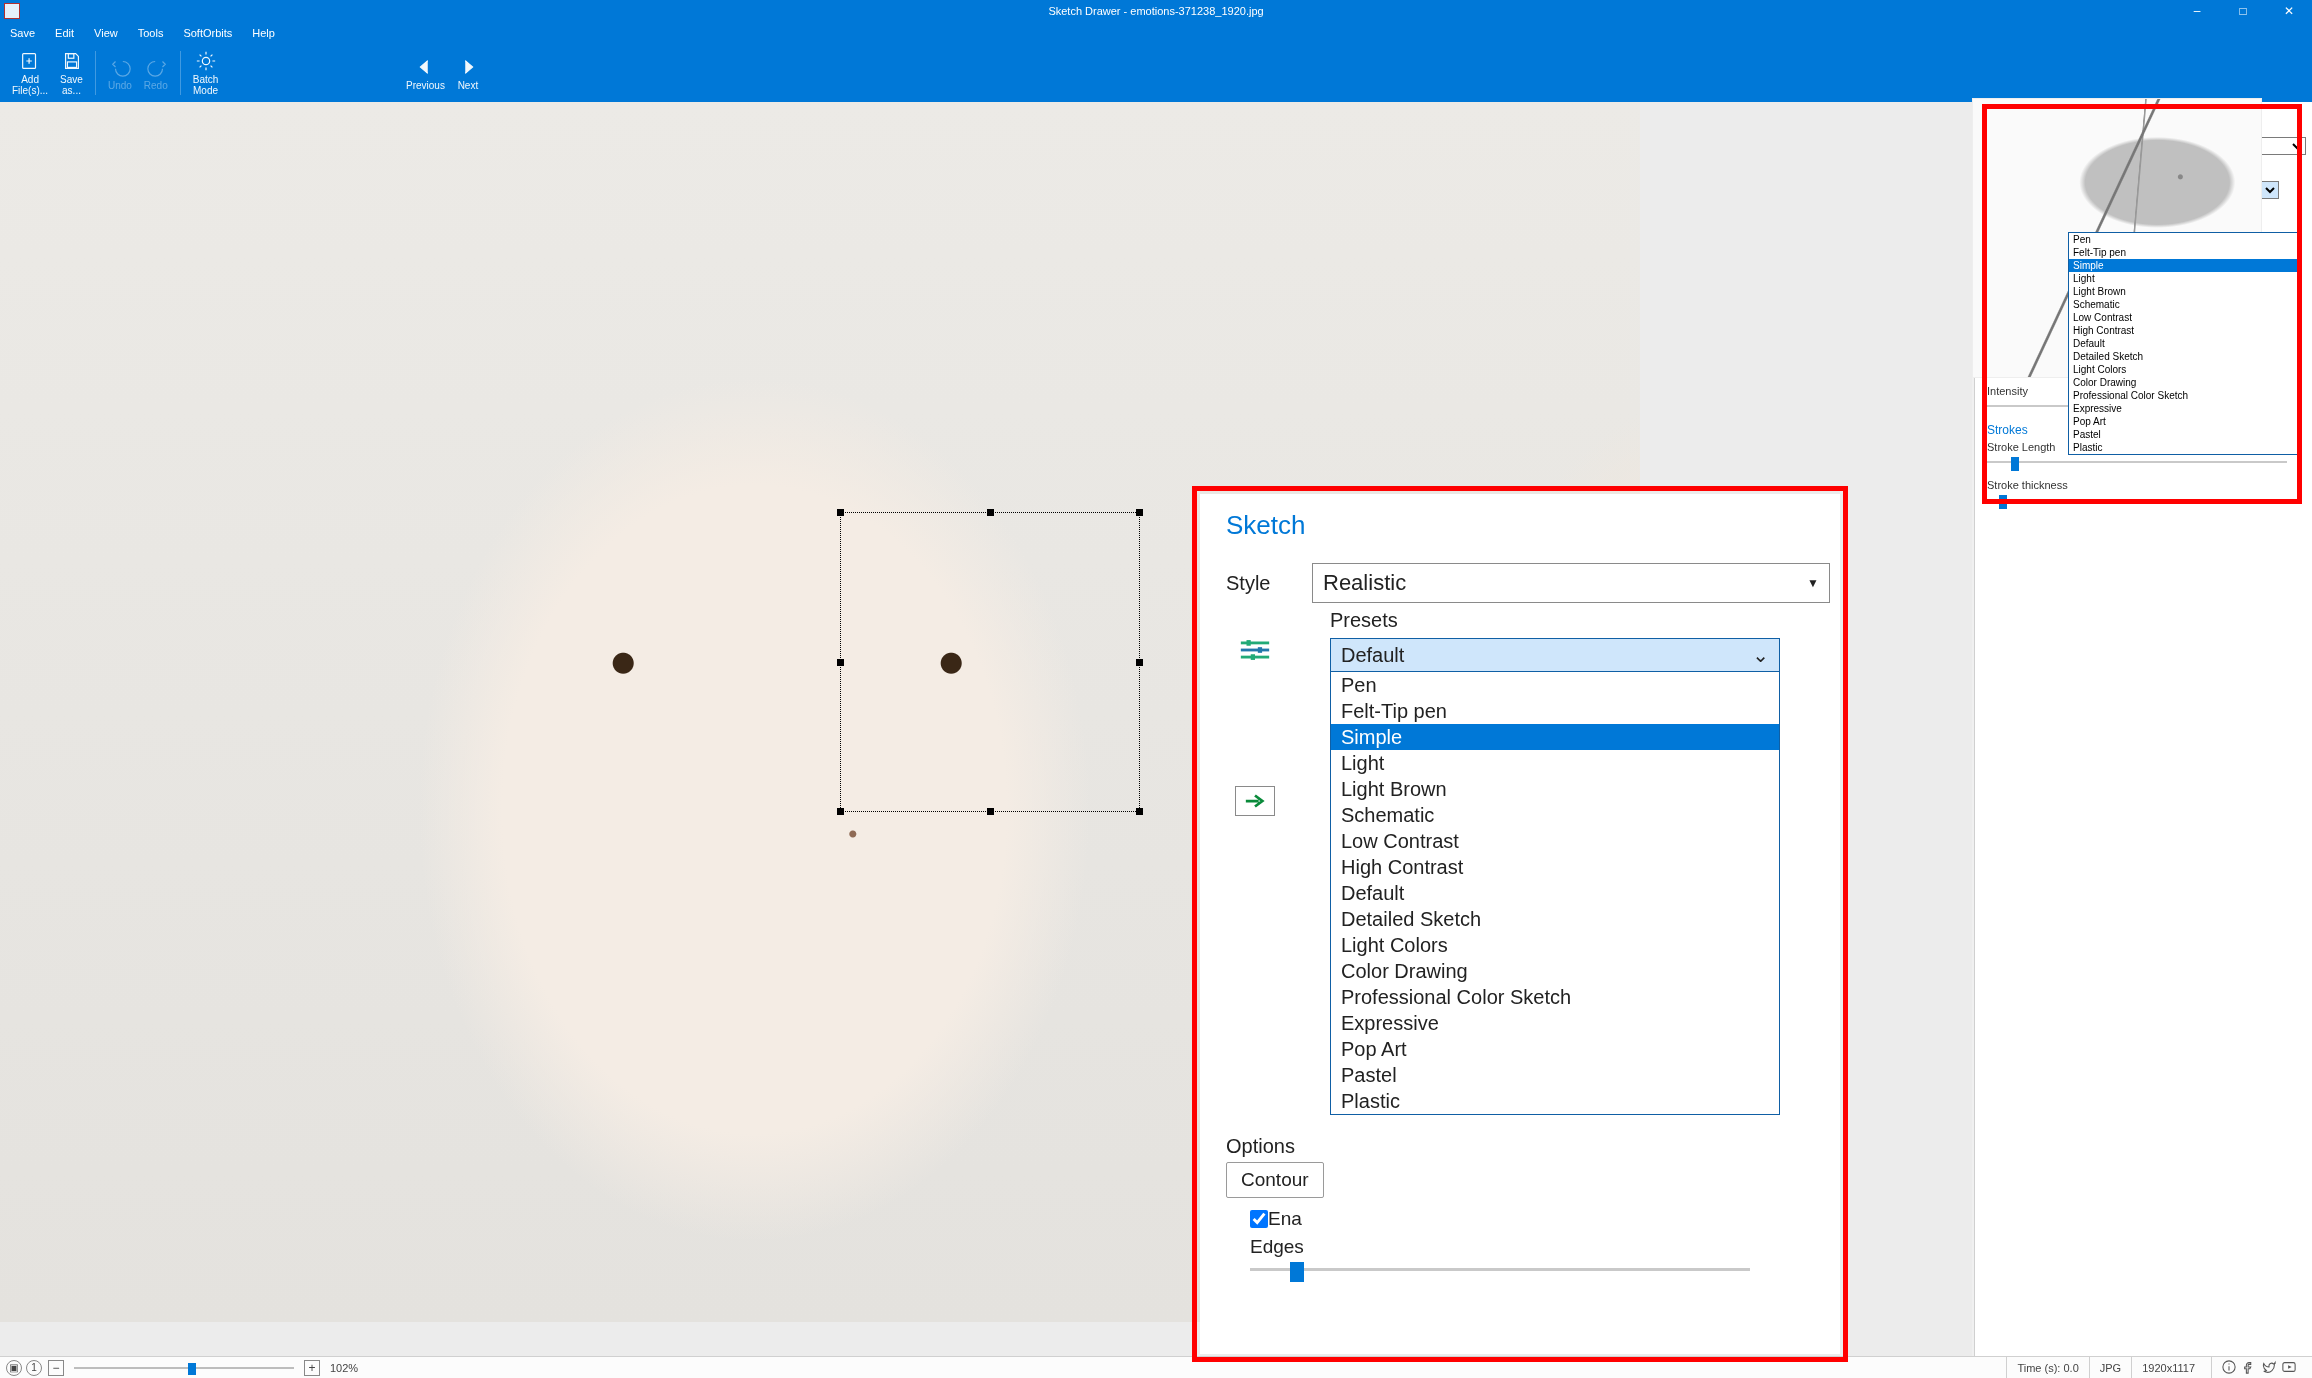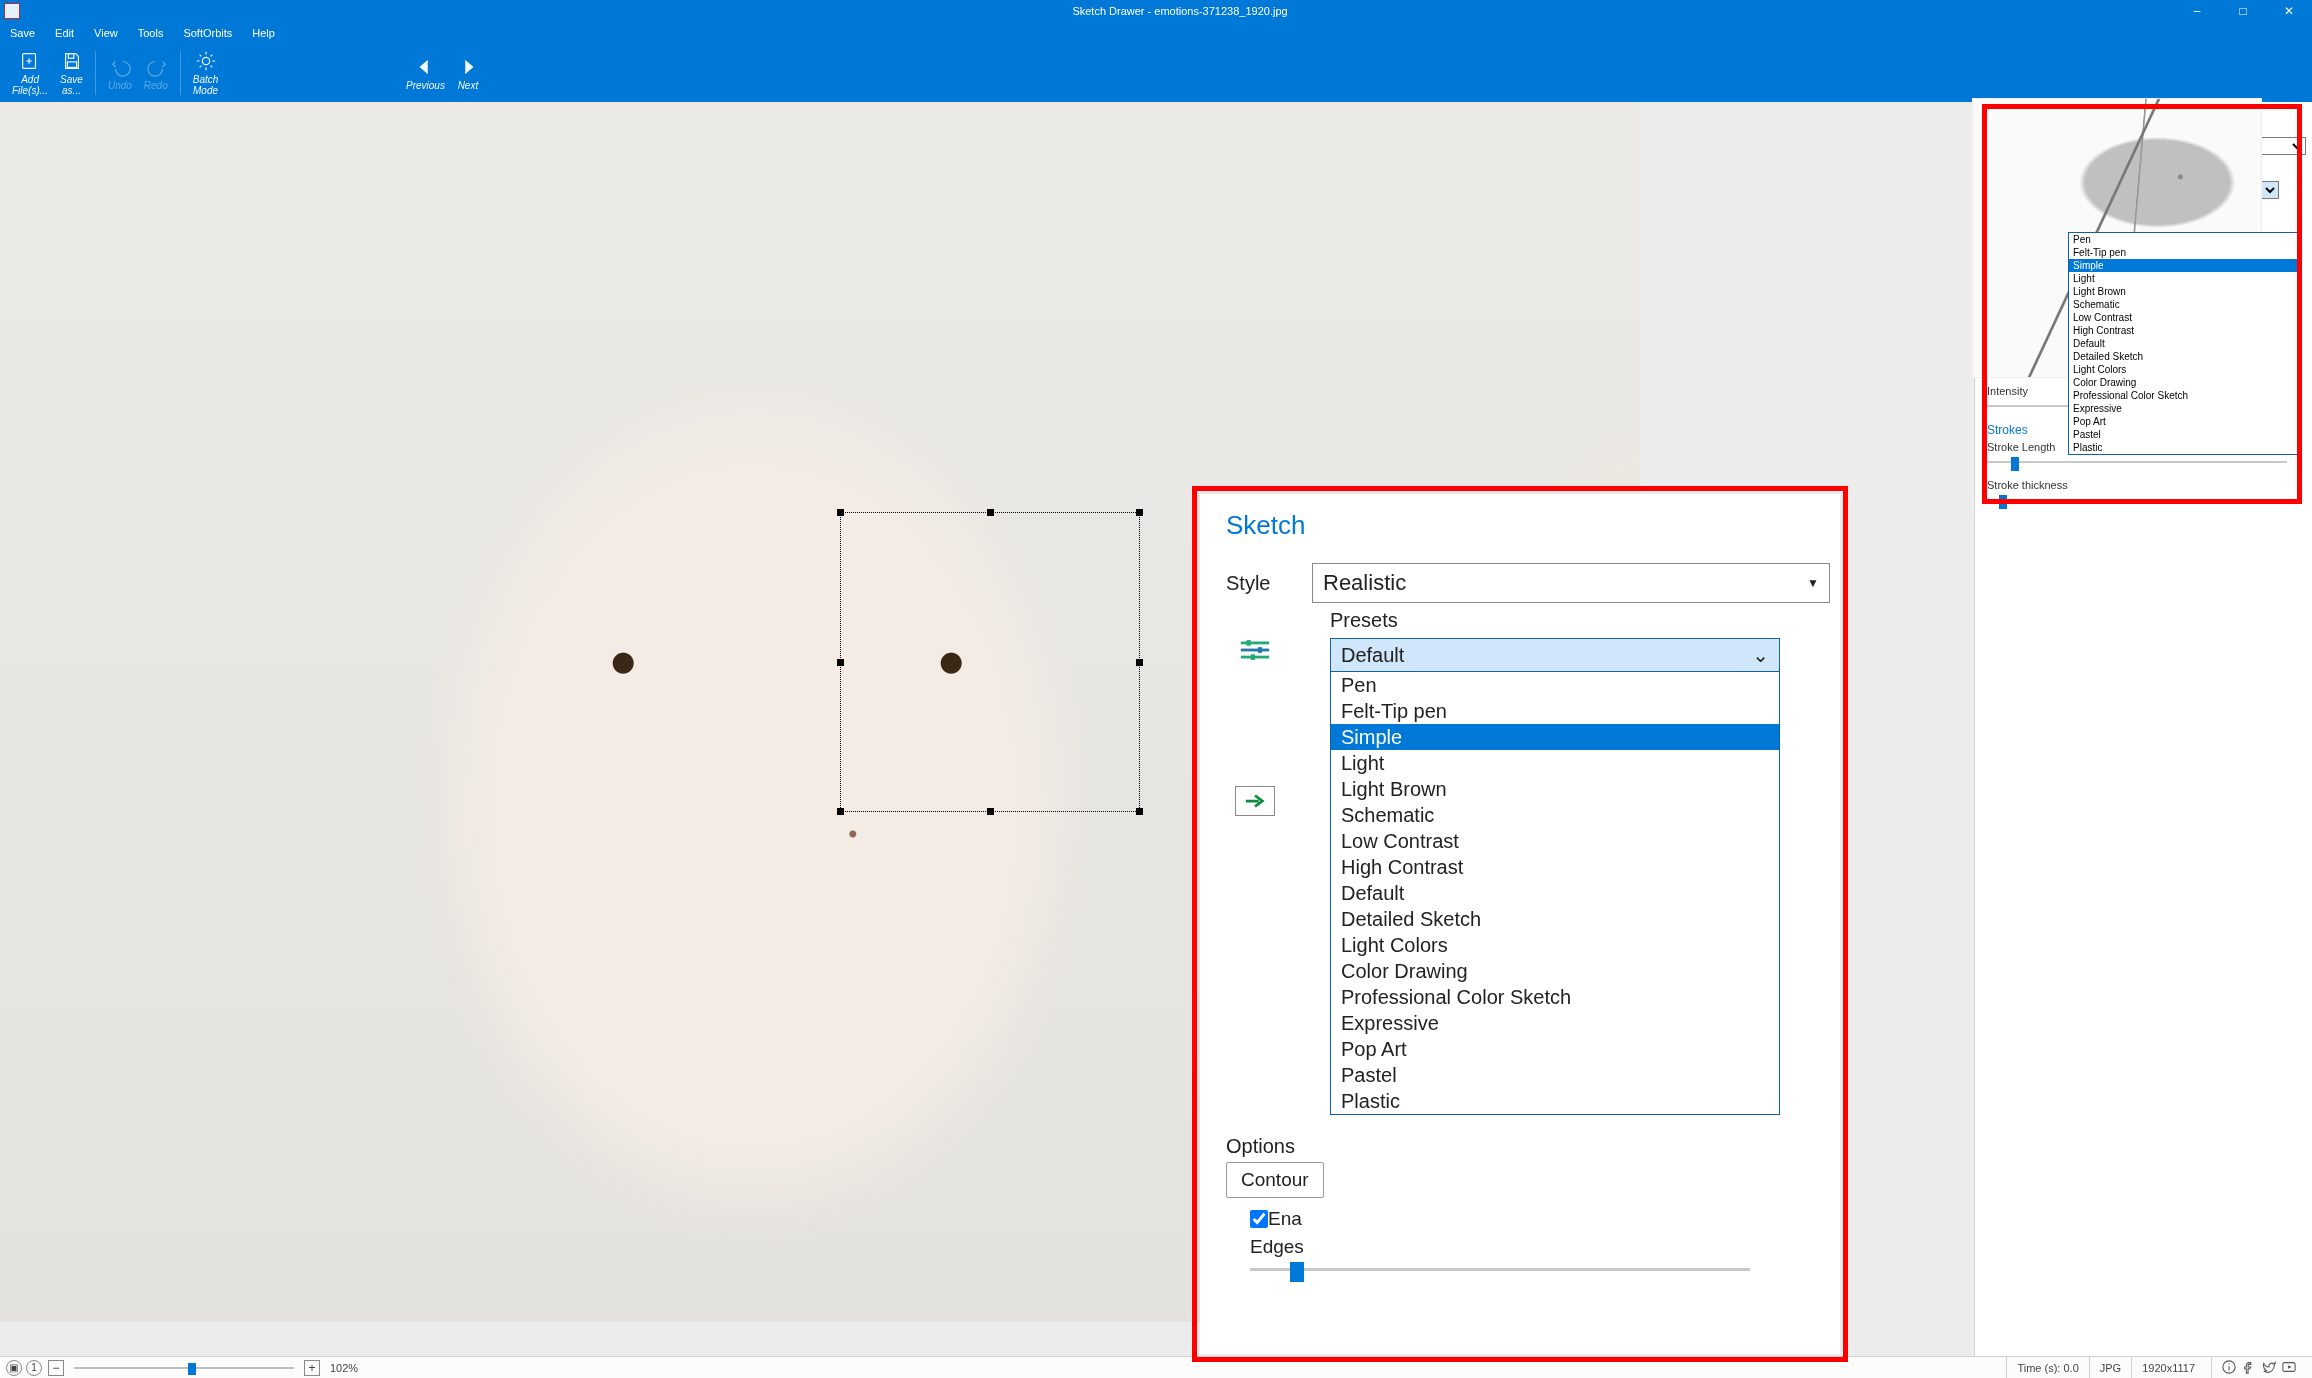--- a/index.html
+++ b/index.html
@@ -12,21 +12,21 @@
   color: #fff;
   display: flex;
   align-items: center;
   font-size: 11px;
   position: relative;
 }
 .titlebar .app-icon {
   width: 16px; height: 16px; margin: 0 4px;
   background: #e6f0fa; border: 1px solid #b03030;
 }
-.titlebar .title-text { position: absolute; left: 50%; transform: translateX(-50%); margin-left: 24px; }
+.titlebar .title-text { position: absolute; left: 50%; transform: translateX(-50%); }
 .titlebar .window-controls { margin-left: auto; display: flex; }
 .titlebar .window-controls span {
   width: 46px; height: 22px; display: flex; align-items: center; justify-content: center;
   font-size: 12px; cursor: default;
 }
 
 
 .menubar {
   height: 22px;
   background: #0078d7;
@@ -49,21 +49,21 @@
   background: #0078d7;
   display: flex;
   align-items: center;
   color: #fff;
   padding: 2px 6px;
 }
 .ribbon .rb-group { display: flex; align-items: flex-start; }
 .ribbon .rb-btn {
   display: flex; flex-direction: column; align-items: center; justify-content: center;
   font-size: 10px; line-height: 11px; padding: 2px 6px; min-width: 32px;
-  color: #fff; opacity: 0.95; font-style: italic;
+  color: #fff; opacity: 0.95;
 }
 .ribbon .rb-btn .rb-icon { width: 22px; height: 22px; margin-bottom: 2px; display:flex;align-items:center;justify-content:center; }
 .ribbon .rb-btn.disabled { opacity: 0.35; align-items: flex-end; }
 .ribbon .rb-sep { width: 1px; height: 44px; background: rgba(255,255,255,0.25); margin: 0 6px; }
 .ribbon .spacer { flex: 1; }
 
 .rb-icon svg { stroke: #fff; fill: none; stroke-width: 1.3; }
 
 
 .work {

